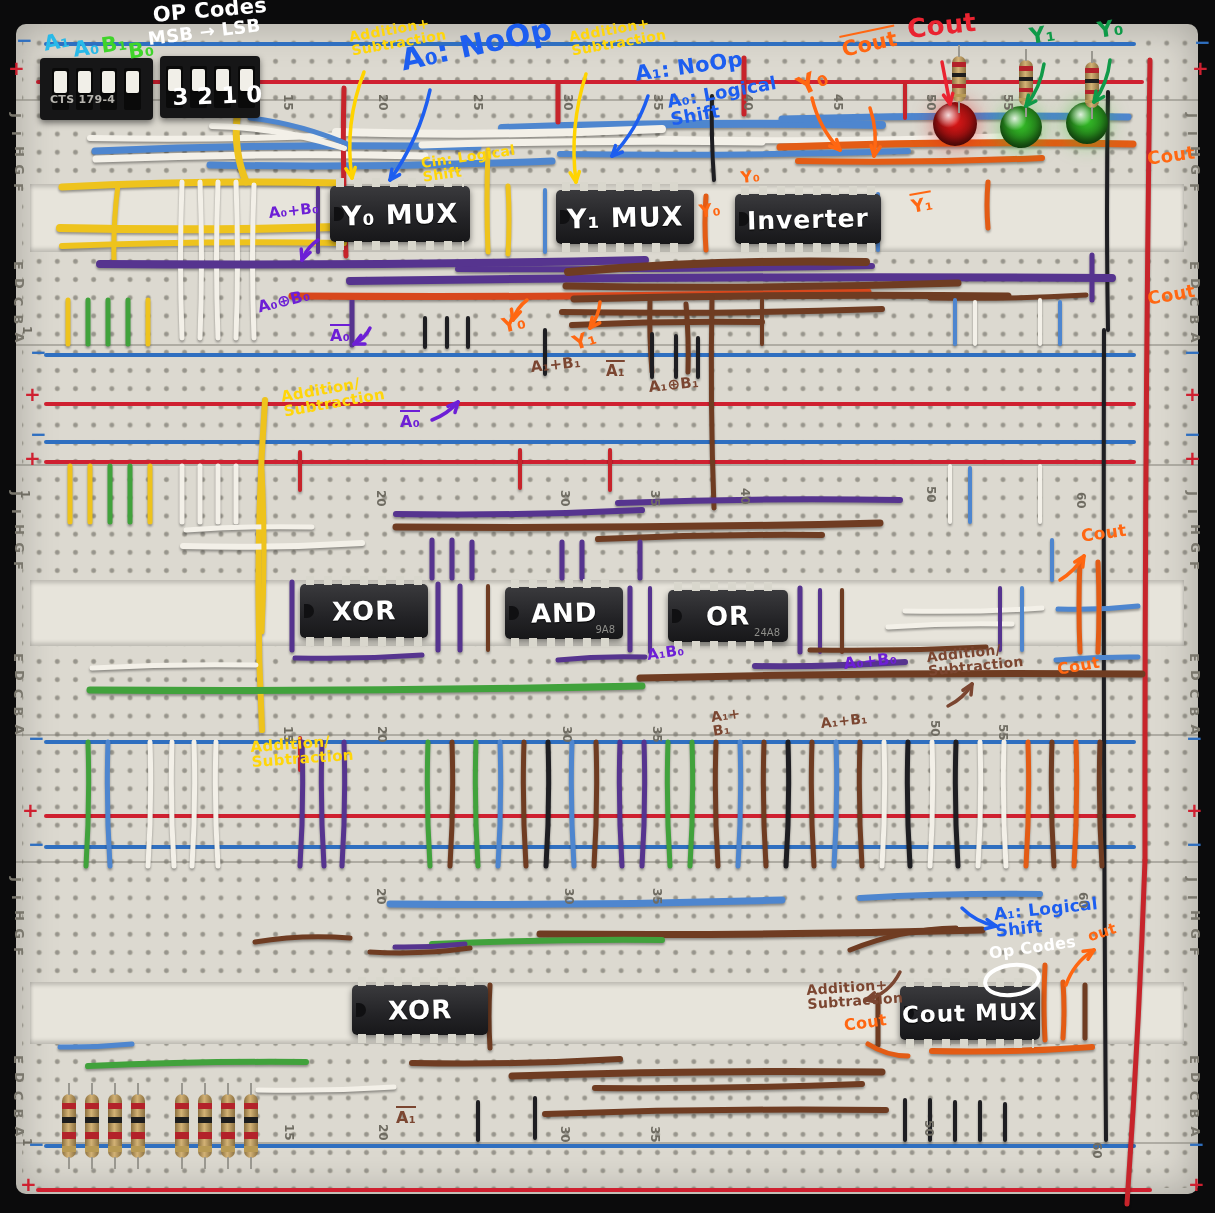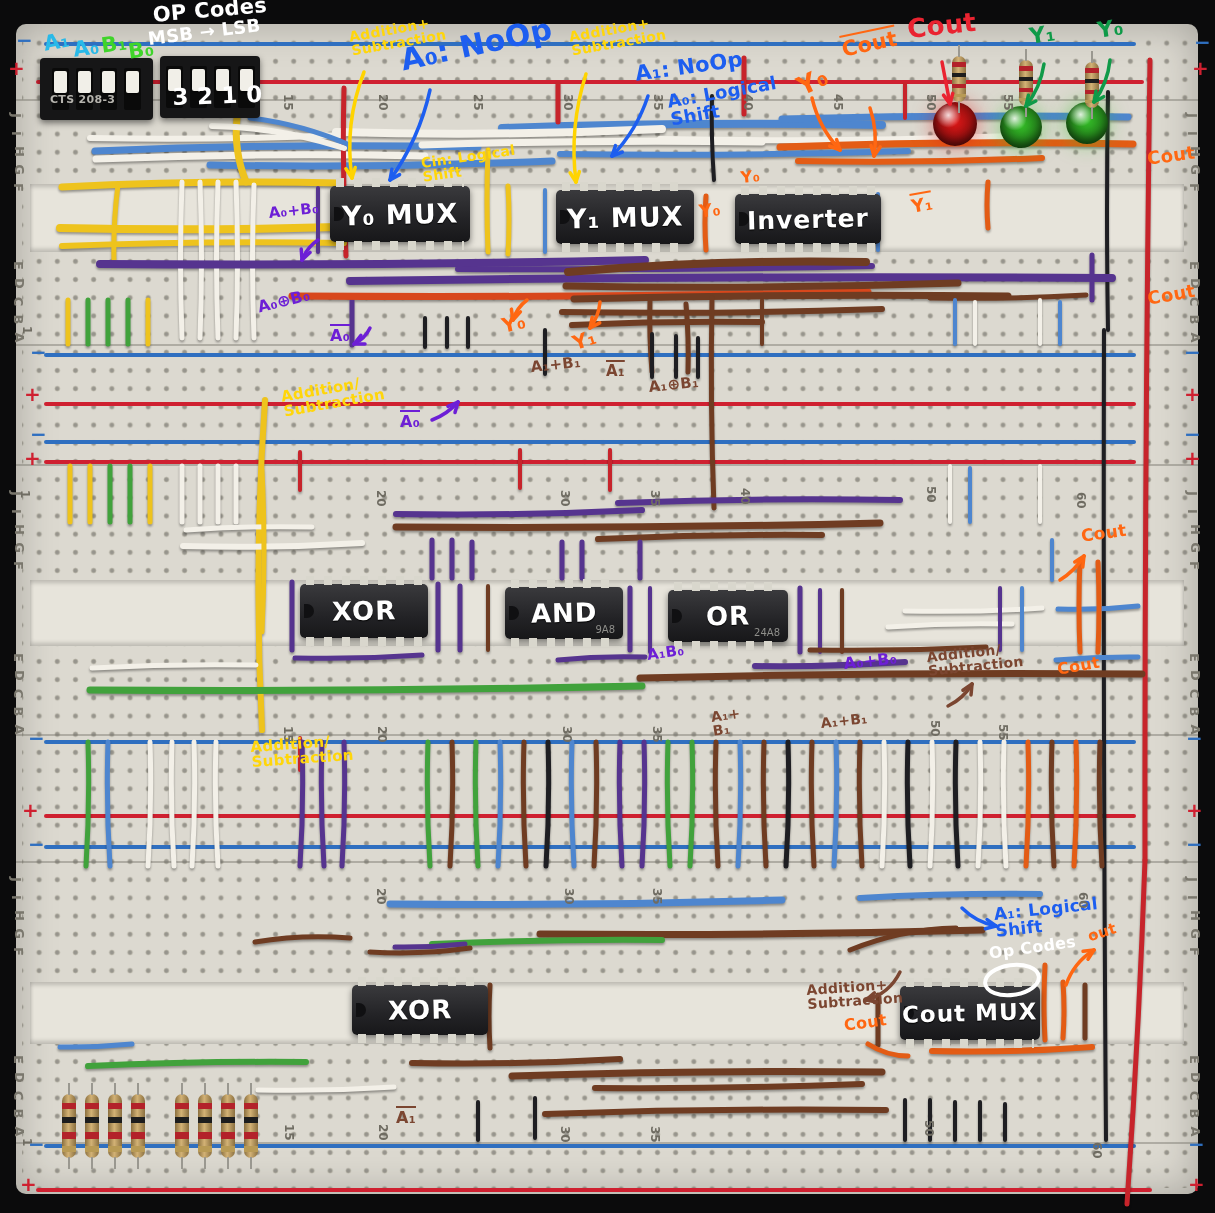--- a/index.html
+++ b/index.html
@@ -480,21 +480,21 @@
       <ellipse cx="1012" cy="980" rx="27" ry="15" transform="rotate(-8 1012 980)" stroke="#ffffff" stroke-width="4" fill="none"></ellipse>
     </svg>
   <div id="annots">
       <div class="ann" style="left: 42px; top: 34px; color: rgb(41, 185, 232); font-size: 21px; transform: rotate(-10deg);">A₁</div>
       <div class="ann" style="left: 72px; top: 40px; color: rgb(41, 185, 232); font-size: 21px; transform: rotate(-8deg);">A₀</div>
       <div class="ann" style="left: 100px; top: 36px; color: rgb(63, 212, 42); font-size: 21px; transform: rotate(-8deg);">B₁</div>
       <div class="ann" style="left: 127px; top: 42px; color: rgb(63, 212, 42); font-size: 21px; transform: rotate(-8deg);">B₀</div>
       <div class="ann" style="left: 152px; top: 5px; color: rgb(255, 255, 255); font-size: 21px; transform: rotate(-5deg);">OP Codes</div>
       <div class="ann" style="left: 147px; top: 30px; color: rgb(255, 255, 255); font-size: 18px; transform: rotate(-7deg);">MSB → LSB</div>
       <div class="ann" style="left: 172px; top: 86px; color: rgb(255, 255, 255); font-size: 23px; transform: rotate(-2deg);">3 2 1 0</div>
-      <div class="ann" style="left: 50px; top: 94px; color: rgb(181, 179, 173); font-size: 11px; transform: rotate(0deg);">CTS 208-3</div>
+      <div class="ann" style="left: 50px; top: 94px; color: rgb(181, 179, 173); font-size: 11px; transform: rotate(0deg);">CTS 179-4</div>
       <div class="ann" style="left: 348px; top: 30px; color: rgb(255, 214, 10); font-size: 14px; transform: rotate(-10deg);">Addition+
 Subtraction</div>
       <div class="ann" style="left: 398px; top: 46px; color: rgb(29, 94, 240); font-size: 30px; transform: rotate(-12deg);">A₀: NoOp</div>
       <div class="ann" style="left: 420px; top: 156px; color: rgb(255, 214, 10); font-size: 14px; transform: rotate(-8deg);">Cin: Logical
 Shift</div>
       <div class="ann" style="left: 568px; top: 30px; color: rgb(255, 214, 10); font-size: 14px; transform: rotate(-10deg);">Addition+
 Subtraction</div>
       <div class="ann" style="left: 634px; top: 64px; color: rgb(29, 94, 240); font-size: 21px; transform: rotate(-8deg);">A₁: NoOp</div>
       <div class="ann" style="left: 666px; top: 93px; color: rgb(29, 94, 240); font-size: 18px; transform: rotate(-10deg);">A₀: Logical
 Shift</div>

